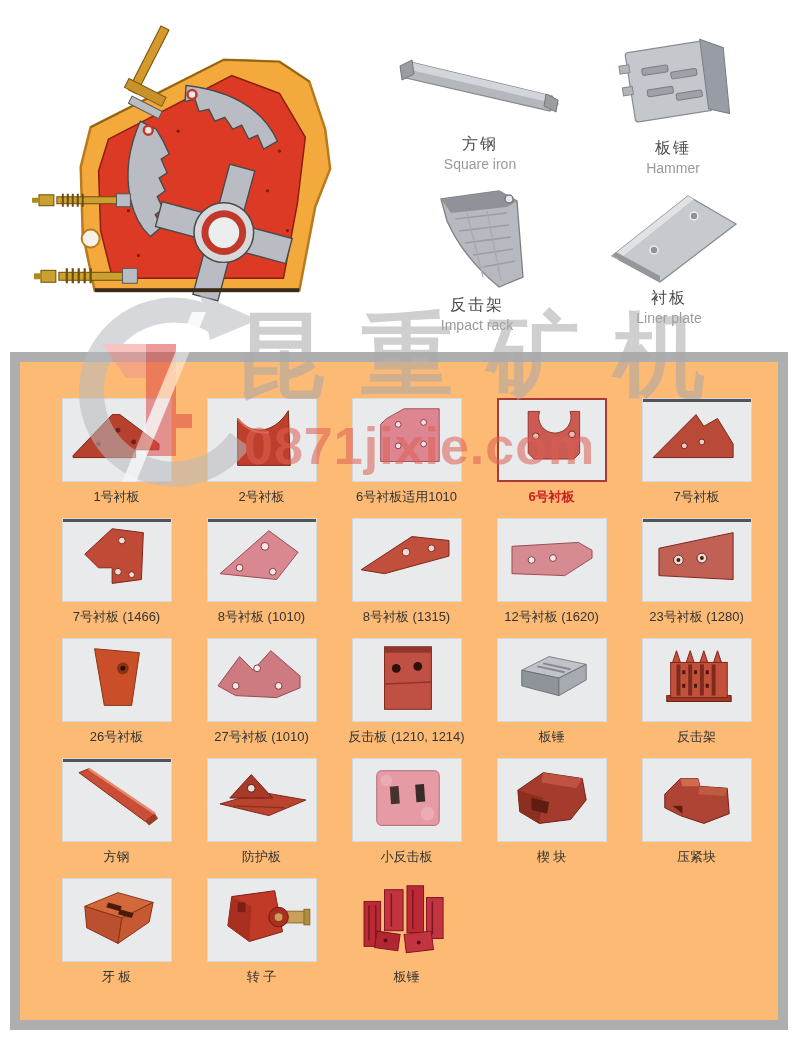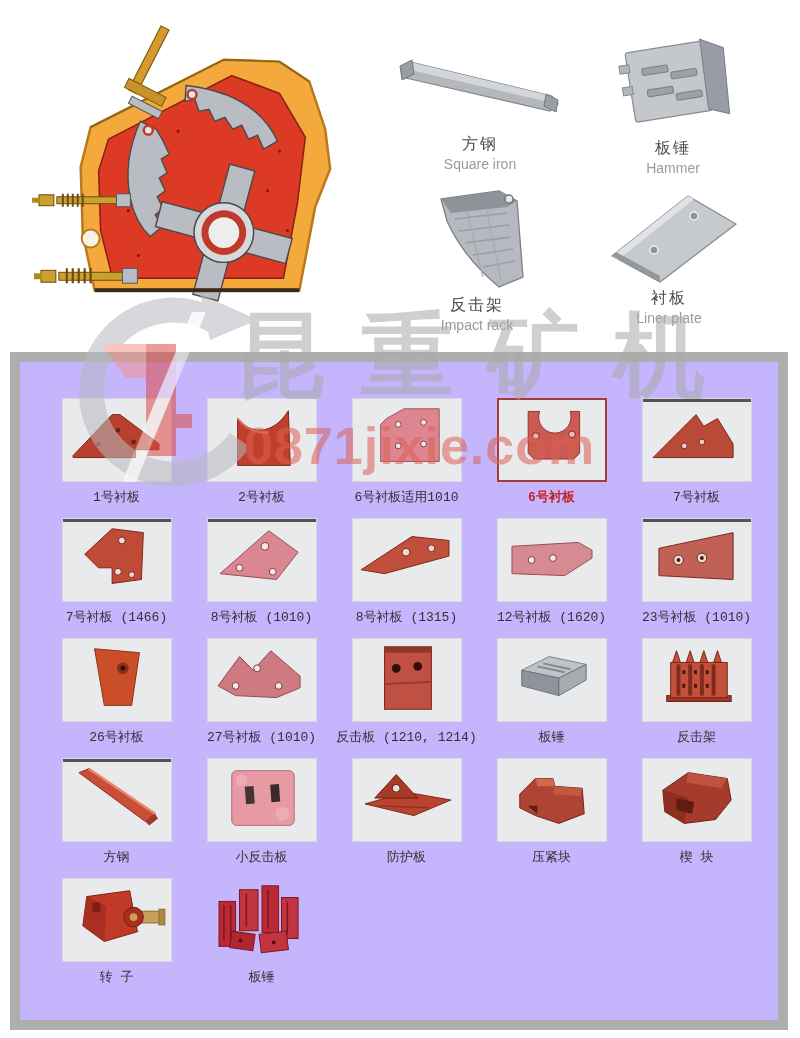--- a/index.html
+++ b/index.html
@@ -10,21 +10,21 @@
   
   .top-section{position:absolute;left:0;top:0;width:800px;height:352px;}
   .diagram{position:absolute;left:28px;top:2px;width:334px;height:320px;}
   .pfig{position:absolute;text-align:center;}
   .pfig svg{display:block;margin:0 auto;}
   .pcap-zh{font-size:16px;color:#4a4a4a;letter-spacing:2px;margin-top:2px;}
   .pcap-en{font-size:14px;color:#9a9a9a;margin-top:1px;}
   
   .panel{
     position:absolute;left:10px;top:352px;width:758px;height:658px;
-    border:10px solid #aeaeae;background:#c4b5fd;z-index:1;font-family:Liberation Mono, monospace;
+    border:10px solid #aeaeae;background:#fdba74;z-index:1;
   }
   .grid{
     position:absolute;left:24px;top:36px;
     display:grid;grid-template-columns:repeat(5,145px);grid-auto-rows:120px;
   }
   .cell{display:flex;flex-direction:column;align-items:center;cursor:pointer;}
   .thumb{
     width:110px;height:84px;background:#e9eaec;border:1px solid #d6d8da;
     box-sizing:border-box;position:relative;overflow:hidden;
   }
@@ -289,21 +289,21 @@
     <div class="cell strip">
       <div class="thumb">
           <svg width="108" height="82" viewBox="0 0 110 84">
         <path d="M16,30 L92,14 L92,62 L16,58 Z" fill="#c16055" stroke="#7e2418"></path>
         <circle cx="36" cy="42" r="5" fill="#e8ddd6" stroke="#6b2a1e"></circle>
             <circle cx="36" cy="42" r="2" fill="#4a1a12"></circle>
         <circle cx="60" cy="40" r="5" fill="#e8ddd6" stroke="#6b2a1e"></circle>
             <circle cx="60" cy="40" r="2" fill="#4a1a12"></circle>
       </svg>
         </div>
-      <div class="cap">23号衬板 (1010)</div>
+      <div class="cap">23号衬板 (1280)</div>
     </div>
 
     <div class="cell">
       <div class="thumb">
           <svg width="108" height="82" viewBox="0 0 110 84">
         <path d="M32,10 L78,14 L70,68 L42,68 Z" fill="#ca4f28" stroke="#8a3014"></path>
         <circle cx="61" cy="30" r="6" fill="#8a3014"></circle>
             <circle cx="61" cy="30" r="2.5" fill="#2e1006"></circle>
       </svg>
         </div>
@@ -384,66 +384,78 @@
         <path d="M26,10 L94,56" stroke="#e8876a" stroke-width="2.5"></path>
         <path d="M84,64 L94,56 L97,61 L88,68 Z" fill="#a03a26"></path>
       </svg>
         </div>
       <div class="cap">方钢</div>
     </div>
 
     <div class="cell">
       <div class="thumb">
           <svg width="108" height="82" viewBox="0 0 110 84">
+        <path d="M12,46 L54,34 L100,42 L62,58 Z" fill="#b8432f" stroke="#7e2418"></path>
+        <path d="M22,40 L44,16 L66,40 Z" fill="#a83a28" stroke="#701e12"></path>
+        <circle cx="44" cy="30" r="4" fill="#e9e2dc" stroke="#5a1a10"></circle>
+        <path d="M26,48 L78,50" stroke="#8e3020" stroke-width="1.5"></path>
+      </svg>
+        </div>
+      <div class="cap">防护板</div>
+    </div>
+
+    <div class="cell">
+      <div class="thumb">
+          <svg width="108" height="82" viewBox="0 0 110 84">
         <rect x="24" y="12" width="64" height="56" rx="5" fill="#e59aa4" stroke="#b06a74"></rect>
         <rect x="38" y="28" width="9" height="18" fill="#473230" transform="rotate(-4 42 37)"></rect>
         <rect x="64" y="26" width="9" height="18" fill="#3a2a28" transform="rotate(-4 68 35)"></rect>
         <circle cx="34" cy="22" r="6" fill="#f0b3bb" opacity=".7"></circle>
             <circle cx="76" cy="56" r="7" fill="#f0b3bb" opacity=".7"></circle>
       </svg>
         </div>
       <div class="cap">小反击板</div>
     </div>
 
     <div class="cell">
       <div class="thumb">
           <svg width="108" height="82" viewBox="0 0 110 84">
-        <path d="M12,46 L54,34 L100,42 L62,58 Z" fill="#b8432f" stroke="#7e2418"></path>
-        <path d="M22,40 L44,16 L66,40 Z" fill="#a83a28" stroke="#701e12"></path>
-        <circle cx="44" cy="30" r="4" fill="#e9e2dc" stroke="#5a1a10"></circle>
-        <path d="M26,48 L78,50" stroke="#8e3020" stroke-width="1.5"></path>
-      </svg>
-        </div>
-      <div class="cap">防护板</div>
+        <path d="M20,32 L46,14 L86,20 L90,42 L74,62 L42,66 L22,54 Z" fill="#a53b2c" stroke="#6e2014"></path>
+        <path d="M20,32 L46,40 L42,66 L22,54 Z" fill="#8c2e20"></path>
+        <path d="M34,40 L52,44 L50,56 L34,52 Z" fill="#5f1c10"></path>
+        <path d="M46,14 L86,20 L80,30 L44,24 Z" fill="#bd5340"></path>
+      </svg>
+        </div>
+      <div class="cap">楔 块</div>
     </div>
 
     <div class="cell">
       <div class="thumb">
           <svg width="108" height="82" viewBox="0 0 110 84">
         <path d="M22,36 L38,20 L56,20 L58,28 L86,30 L88,56 L62,66 L38,58 L22,50 Z" fill="#b04434" stroke="#6e2014"></path>
         <path d="M38,20 L56,20 L58,28 L40,28 Z" fill="#cd6a4f"></path>
         <path d="M58,28 L86,30 L84,38 L56,36 Z" fill="#c05a42"></path>
         <path d="M30,48 L40,56 L40,48 Z" fill="#5f1c10"></path>
       </svg>
         </div>
       <div class="cap">压紧块</div>
     </div>
 
     <div class="cell">
       <div class="thumb">
           <svg width="108" height="82" viewBox="0 0 110 84">
-        <path d="M20,32 L46,14 L86,20 L90,42 L74,62 L42,66 L22,54 Z" fill="#a53b2c" stroke="#6e2014"></path>
-        <path d="M20,32 L46,40 L42,66 L22,54 Z" fill="#8c2e20"></path>
-        <path d="M34,40 L52,44 L50,56 L34,52 Z" fill="#5f1c10"></path>
-        <path d="M46,14 L86,20 L80,30 L44,24 Z" fill="#bd5340"></path>
-      </svg>
-        </div>
-      <div class="cap">楔 块</div>
-    </div>
-
+        <path d="M22,28 L56,14 L92,24 L60,40 Z" fill="#d3683a" stroke="#8a3014"></path>
+        <path d="M22,28 L60,40 L56,66 L24,50 Z" fill="#bb4f30" stroke="#8a3014"></path>
+        <path d="M60,40 L92,24 L88,44 L56,66 Z" fill="#c55a32" stroke="#8a3014"></path>
+        <path d="M46,24 L60,28 L58,33 L44,29 Z" fill="#4a1a0c"></path>
+        <path d="M58,31 L72,35 L70,40 L56,36 Z" fill="#4a1a0c"></path>
+      </svg>
+        </div>
+      <div class="cap">牙 板</div>
+    </div>
 
     <div class="cell">
       <div class="thumb">
           <svg width="108" height="82" viewBox="0 0 110 84">
         <path d="M24,18 L68,12 L76,54 L42,64 L20,48 Z" fill="#c13a28" stroke="#7e1f10"></path>
         <path d="M24,18 L44,28 L42,64 L20,48 Z" fill="#a93020"></path>
         <rect x="74" y="33" width="26" height="12" fill="#c9a05a" stroke="#8a6a28"></rect>
         <rect x="98" y="31" width="6" height="16" fill="#b08a40" stroke="#8a6a28"></rect>
         <circle cx="72" cy="39" r="10" fill="#a93020" stroke="#6e1a0e"></circle>
         <circle cx="72" cy="39" r="4" fill="#c9a05a"></circle>

